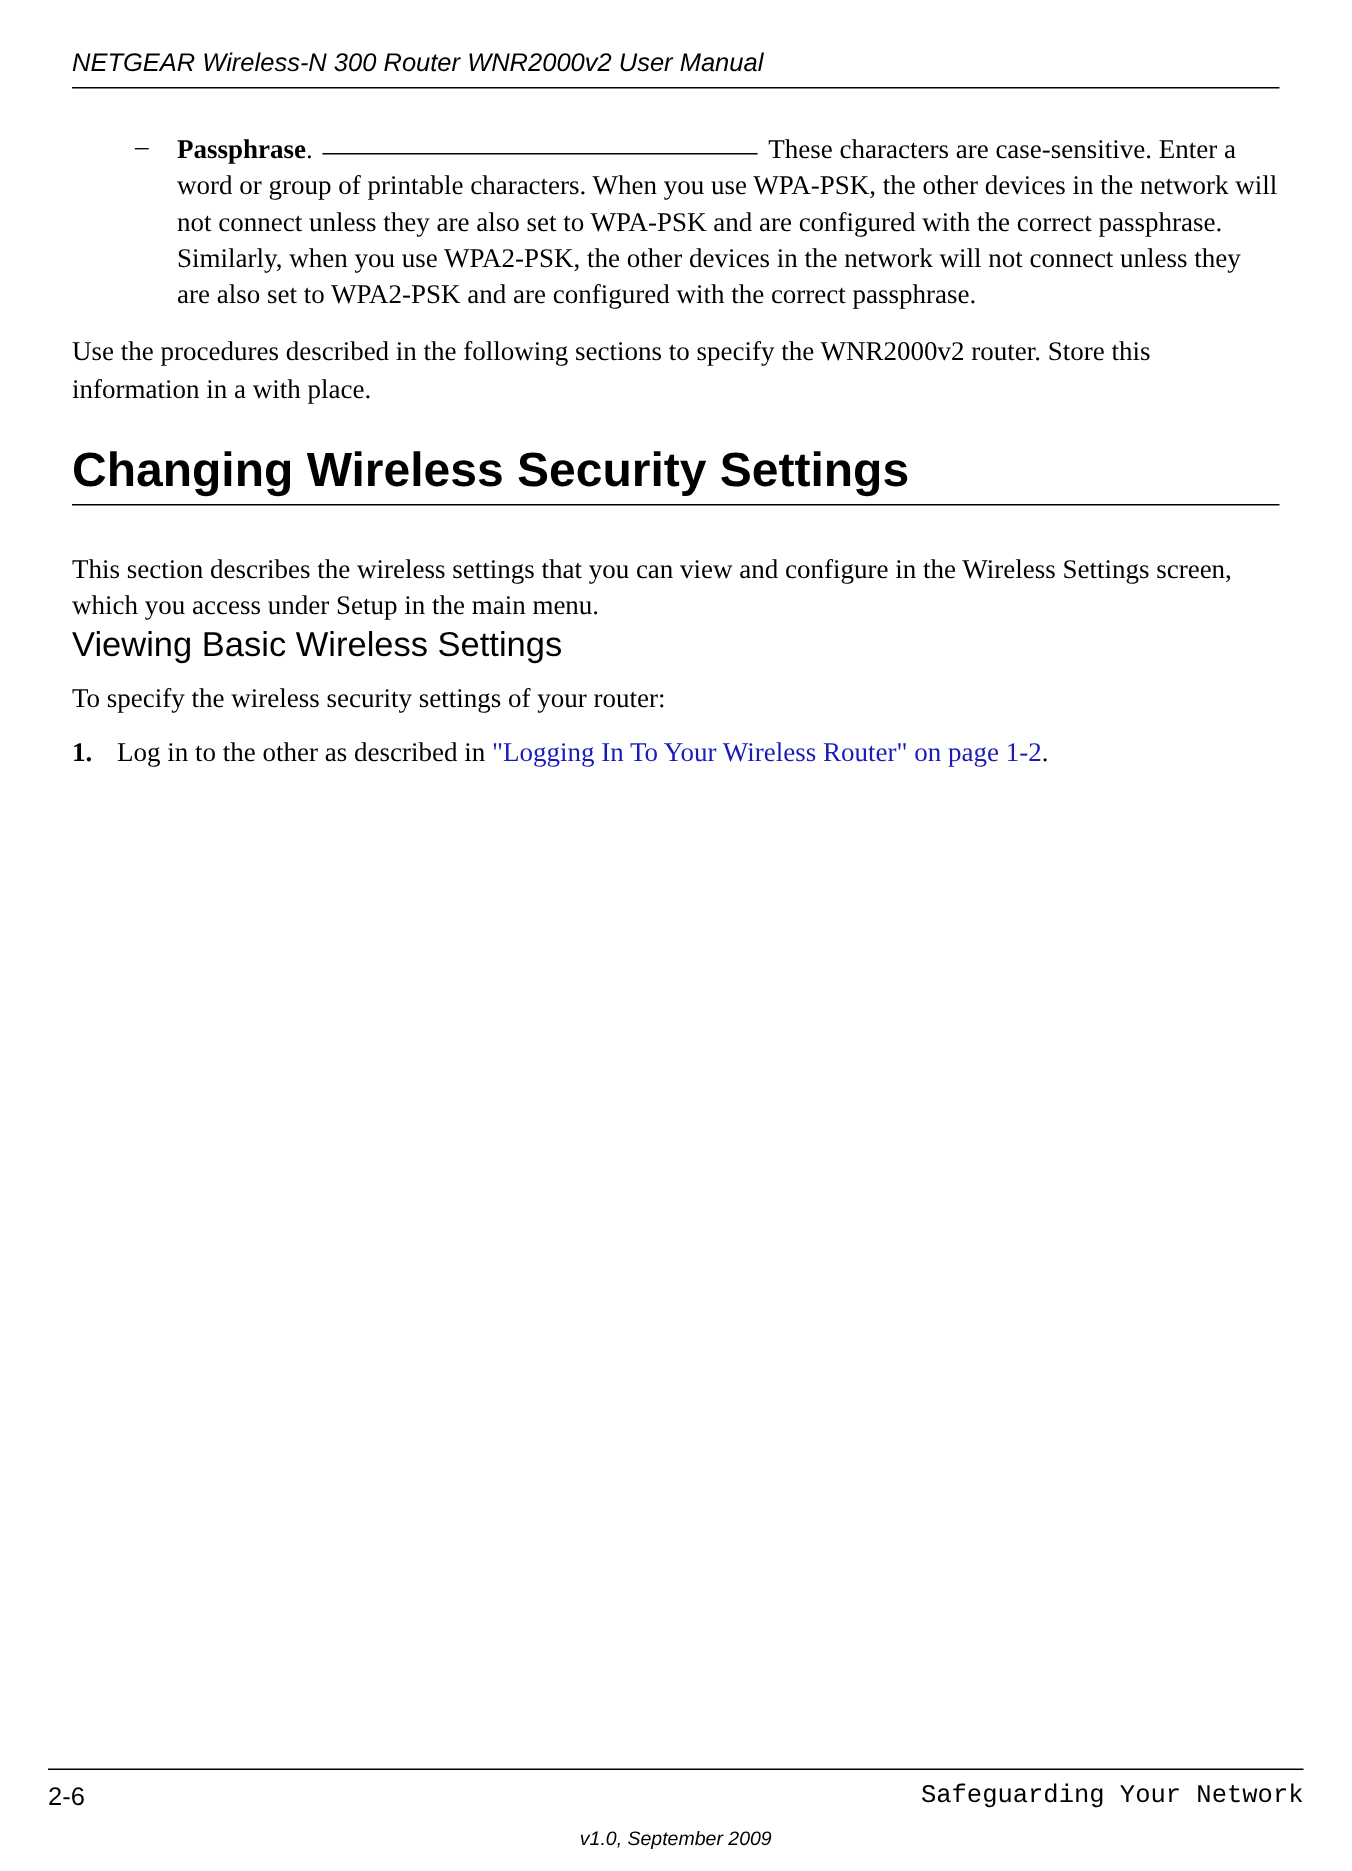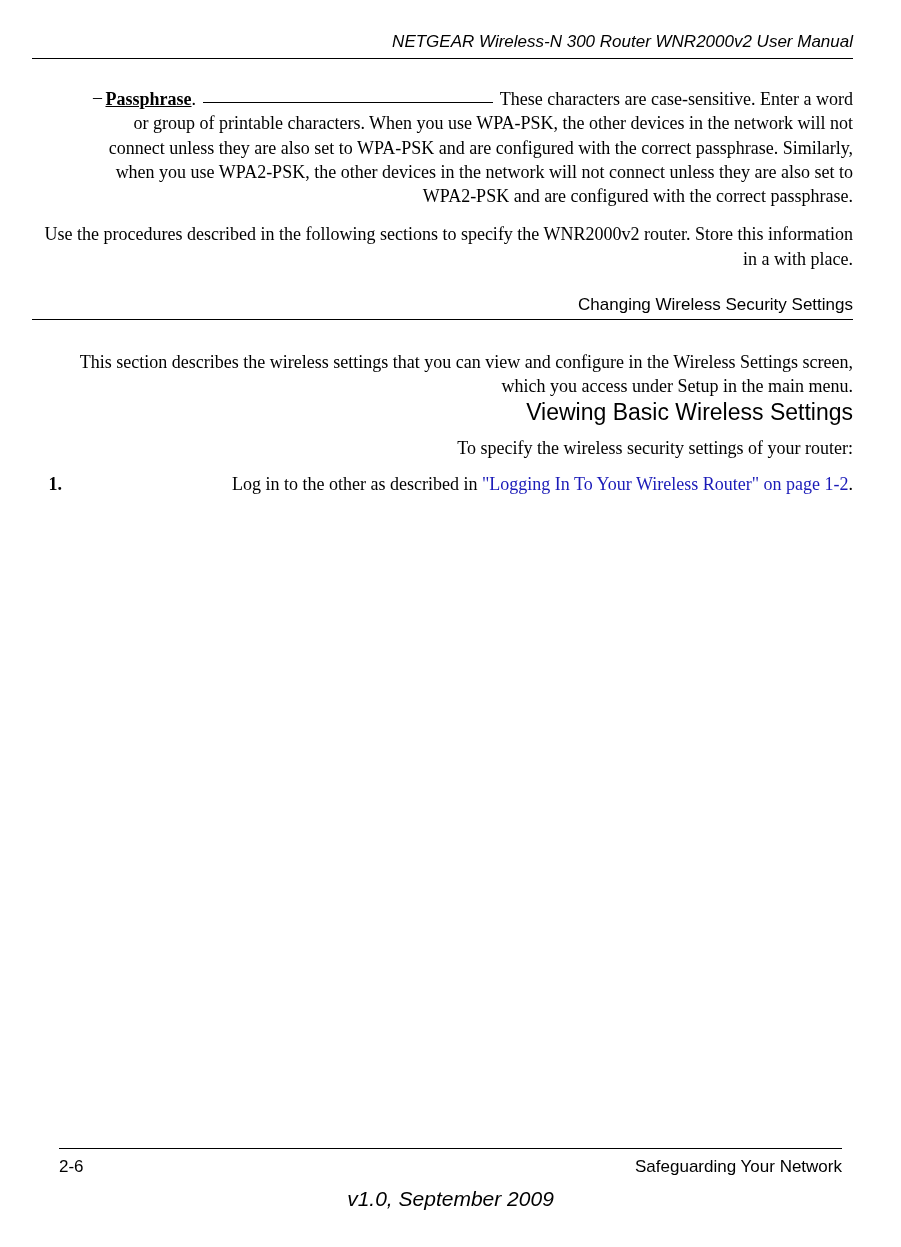--- a/index.html
+++ b/index.html
@@ -11,22 +11,21 @@
       font-family: "Times New Roman", Times, serif;
       font-size: 18px;
       color: #000;
       background: #fff;
       width: 901px;
       height: 1247px;
       position: relative;
       padding: 0;
     }
     .page {
-      padding: 32px 48px 0 32px;
-      text-align: right;
+      padding: 32px 48px 0 48px;
     }
     .running-header {
       font-family: Arial, Helvetica, sans-serif;
       font-style: italic;
       font-size: 17px;
       margin-bottom: 6px;
     }
     .header-rule {
       border: none;
       border-top: 1.5px solid #000;
@@ -40,41 +39,40 @@
     .bullet-dash {
       width: 28px;
       flex-shrink: 0;
     }
     .bullet-body {
       flex: 1;
       line-height: 1.35;
     }
     .bullet-body .bold-label {
       font-weight: bold;
-      text-decoration: underline;
     }
     .passphrase-blank {
       display: inline-block;
       border-bottom: 1px solid #000;
       width: 290px;
       vertical-align: baseline;
       margin: 0 3px 0 2px;
       position: relative;
       top: -2px;
     }
     .em {
     }
     .body-para {
       line-height: 1.35;
       margin-bottom: 24px;
     }
     .h1-section {
       font-family: Arial, Helvetica, sans-serif;
-      font-weight: normal;
-      font-size: 17px;
+      font-weight: bold;
+      font-size: 32px;
       margin-top: 14px;
       margin-bottom: 4px;
     }
     .h1-rule {
       border: none;
       border-top: 1.5px solid #000;
       margin-bottom: 30px;
     }
     .intro-para {
       line-height: 1.35;
@@ -99,46 +97,46 @@
       flex-shrink: 0;
     }
     .num-list .li-body {
       flex: 1;
     }
     .link-text {
       color: #1a1ab8;
     }
     .footer {
       position: absolute;
-      bottom: 36px;
+      bottom: 14px;
       left: 0;
       right: 0;
-      padding: 0 59px;
+      padding: 0 32px;
     }
     .footer-rule {
       border: none;
       border-top: 1.5px solid #000;
       margin-bottom: 8px;
     }
     .footer-row {
       display: flex;
       justify-content: space-between;
       font-size: 17px;
     }
     .footer-page {
       font-family: Arial, Helvetica, sans-serif;
     }
     .footer-section {
-      font-family: Liberation Sans, sans-serif;
+      font-family: Liberation Mono, monospace;
     }
     .footer-version {
       text-align: center;
       font-family: Arial, Helvetica, sans-serif;
       font-style: italic;
-      font-size: 21px;
+      font-size: 13px;
       margin-top: 10px;
     }
   </style>
 </head>
 <body>
 
 <div class="page">
   <div class="running-header">NETGEAR Wireless-N 300 Router WNR2000v2 User Manual</div>
   <hr class="header-rule">
 

